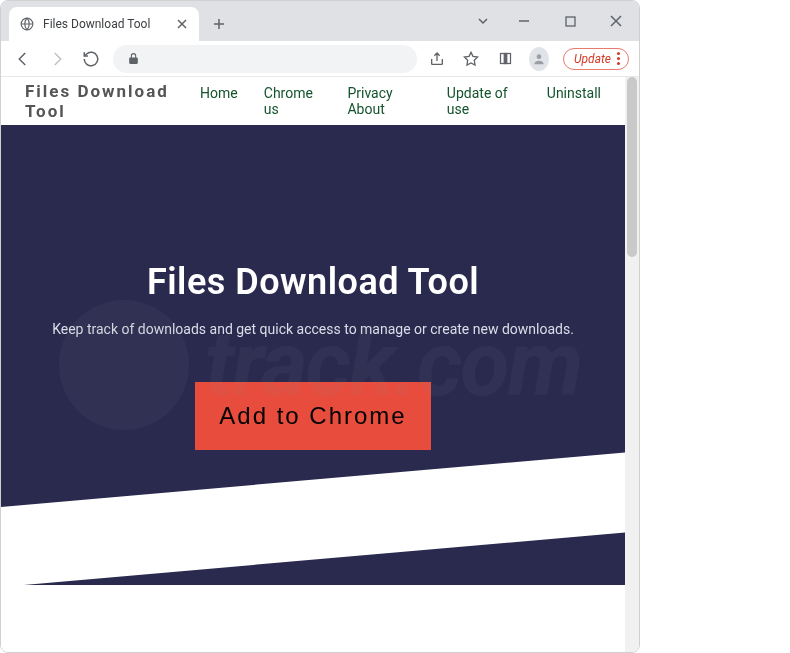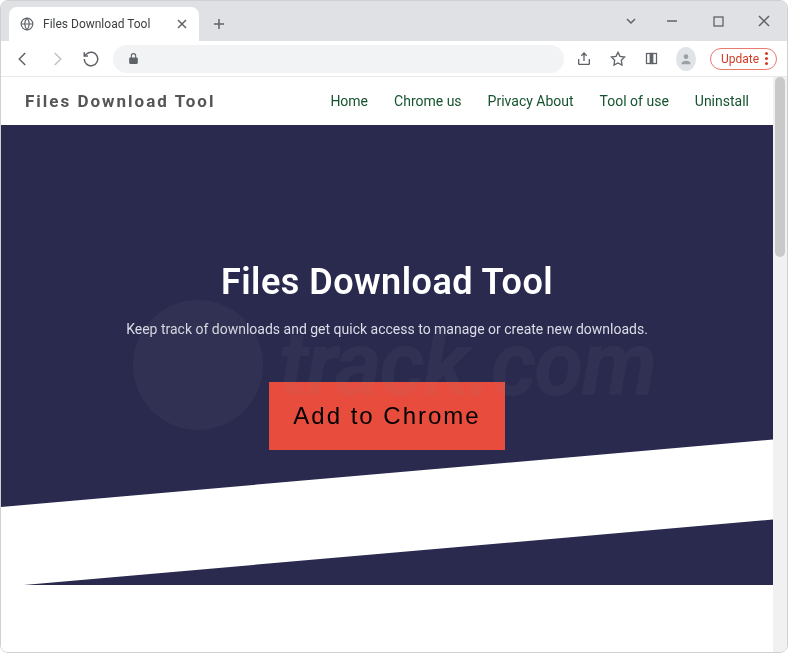--- a/index.html
+++ b/index.html
@@ -5,21 +5,21 @@
     * { margin: 0; padding: 0; box-sizing: border-box; }
     body {
       font-family: -apple-system, BlinkMacSystemFont, "Segoe UI", Roboto, Arial, sans-serif;
       background: #fff;
       width: 790px;
       height: 653px;
       overflow: hidden;
       position: relative;
     }
     .window {
-      width: 788px;
+      width: 640px;
       height: 653px;
       background: #fff;
       border: 1px solid #d0d0d0;
       border-radius: 8px;
       overflow: hidden;
       display: flex;
       flex-direction: column;
     }
     
     .titlebar {
@@ -96,20 +96,21 @@
       display: flex; align-items: center; justify-content: center;
     }
     .update-chip {
       display: flex; align-items: center; gap: 6px;
       border: 1px solid #e97a6f;
       color: #d33b27;
       border-radius: 14px;
       padding: 3px 8px 3px 10px;
       font-size: 12px;
       cursor: pointer;
+      font-style: italic;
     }
     .update-chip .dots { display: flex; flex-direction: column; gap: 2px; }
     .update-chip .dots span { width: 3px; height: 3px; border-radius: 50%; background: #d33b27; }
     
     .viewport {
       flex: 1;
       position: relative;
       overflow: hidden;
       background: #ececec;
     }
@@ -329,21 +330,21 @@
 
   <div class="viewport">
     <div class="page">
 
       <div class="site-header">
         <div class="site-logo">Files Download Tool</div>
         <nav class="site-nav">
           <a>Home</a>
           <a>Chrome us</a>
           <a>Privacy About</a>
-          <a>Tool of use</a>
+          <a>Update of use</a>
           <a>Uninstall</a>
         </nav>
       </div>
 
       <div class="hero">
         <h1>Files Download Tool</h1>
         <p>Keep track of downloads and get quick access to manage or create new downloads.</p>
         <button class="cta">Add to Chrome</button>
         <div class="diag"></div>
       </div>

